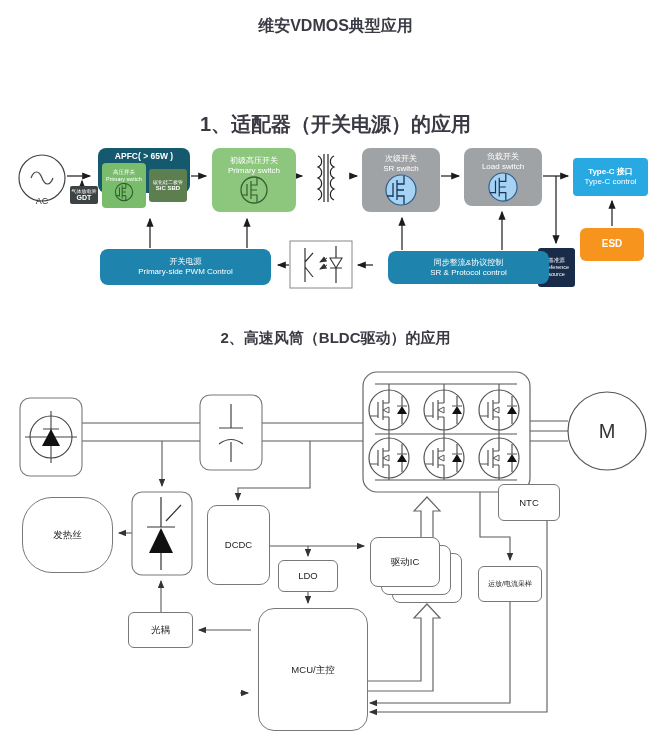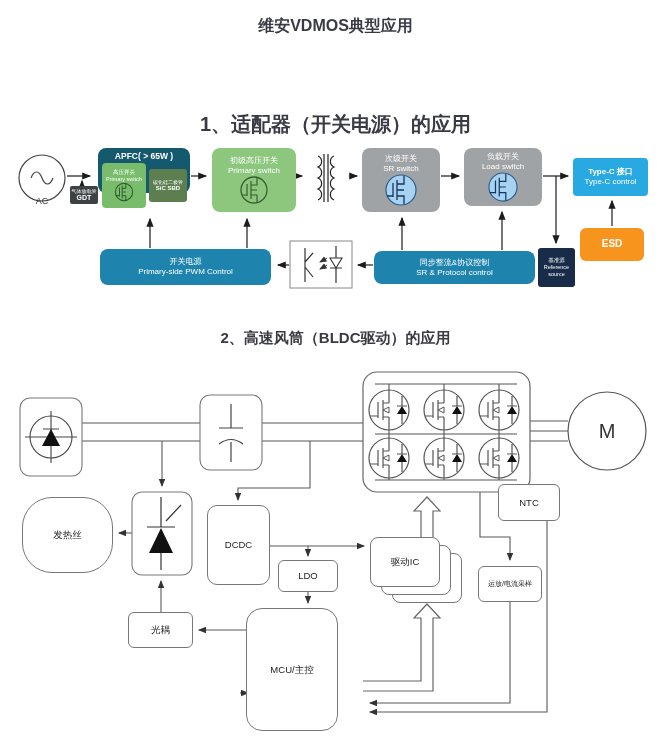--- a/index.html
+++ b/index.html
@@ -196,21 +196,21 @@
   <div class="b wt" style="left:580px;top:228px;width:64px;height:33px;background:#f7941e;border-radius:6px;font-weight:bold;font-size:10px;">
     <span class="l1">ESD</span>
   </div>
 
   <div class="b wt" style="left:538px;top:248px;width:37px;height:39px;background:#182c49;border-radius:3px;">
     <span class="l1" style="font-size:5.5px;">基准源</span>
     <span class="l1" style="font-size:5.5px;">Reference</span>
     <span class="l1" style="font-size:5.5px;">source</span>
   </div>
 
-  <div class="b wt" style="left:374px;top:251px;width:161px;height:33px;background:#1e84ae;border-radius:8px;">
+  <div class="b wt" style="left:388px;top:251px;width:161px;height:33px;background:#1e84ae;border-radius:8px;">
     <span class="l1" style="font-size:8px;">同步整流&amp;协议控制</span>
     <span class="l1" style="font-size:8px;">SR &amp; Protocol control</span>
   </div>
 
   <div class="b wt" style="left:100px;top:249px;width:171px;height:36px;background:#1e84ae;border-radius:8px;">
     <span class="l1" style="font-size:8px;">开关电源</span>
     <span class="l1" style="font-size:8px;">Primary-side PWM Control</span>
   </div>
 
   <div class="b wb" style="left:22px;top:497px;width:91px;height:76px;border-radius:30px;">
@@ -223,21 +223,21 @@
 
   <div class="b wb" style="left:278px;top:560px;width:60px;height:32px;border-radius:6px;">
     <span class="l1">LDO</span>
   </div>
 
   <div class="b wb" style="left:128px;top:612px;width:65px;height:36px;border-radius:6px;">
     <span class="l1">光耦</span>
   </div>
 
 
-  <div class="b wb" style="left:246px;top:608px;width:92px;height:123px;border-radius:16px;">
+  <div class="b wb" style="left:258px;top:608px;width:110px;height:123px;border-radius:16px;">
     <span class="l1">MCU/主控</span>
   </div>
 
   <div class="b wb" style="left:392px;top:553px;width:70px;height:50px;border-radius:8px;"></div>
   <div class="b wb" style="left:381px;top:545px;width:70px;height:50px;border-radius:8px;"></div>
   <div class="b wb" style="left:370px;top:537px;width:70px;height:50px;border-radius:8px;">
     <span class="l1">驱动IC</span>
   </div>
 
   <div class="b wb" style="left:498px;top:484px;width:62px;height:37px;border-radius:6px;">

